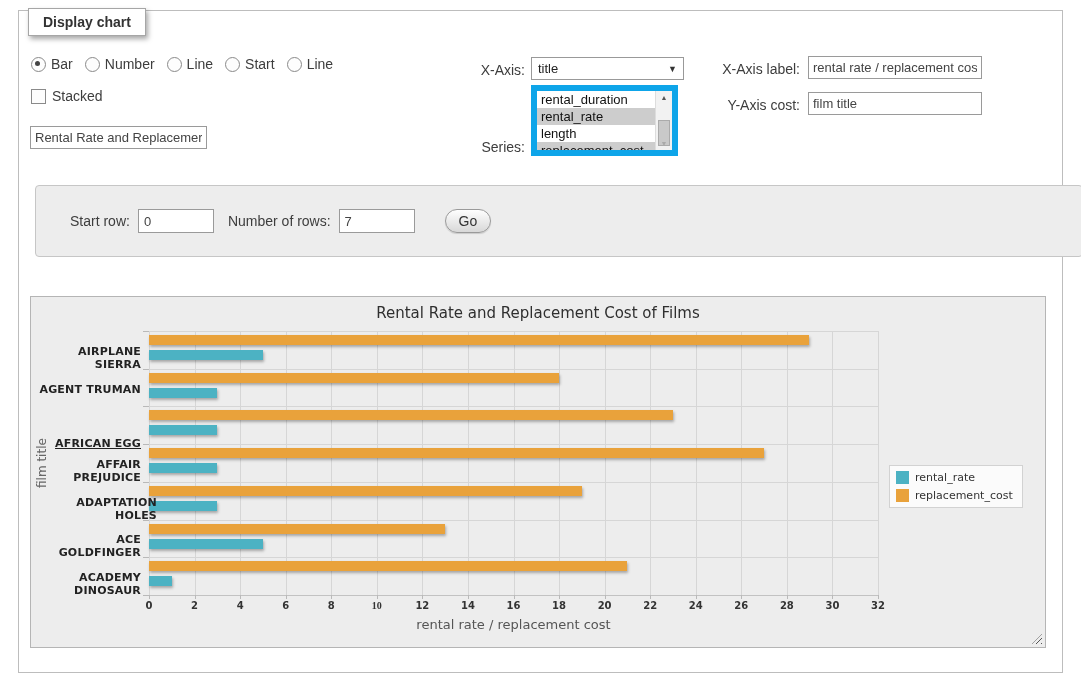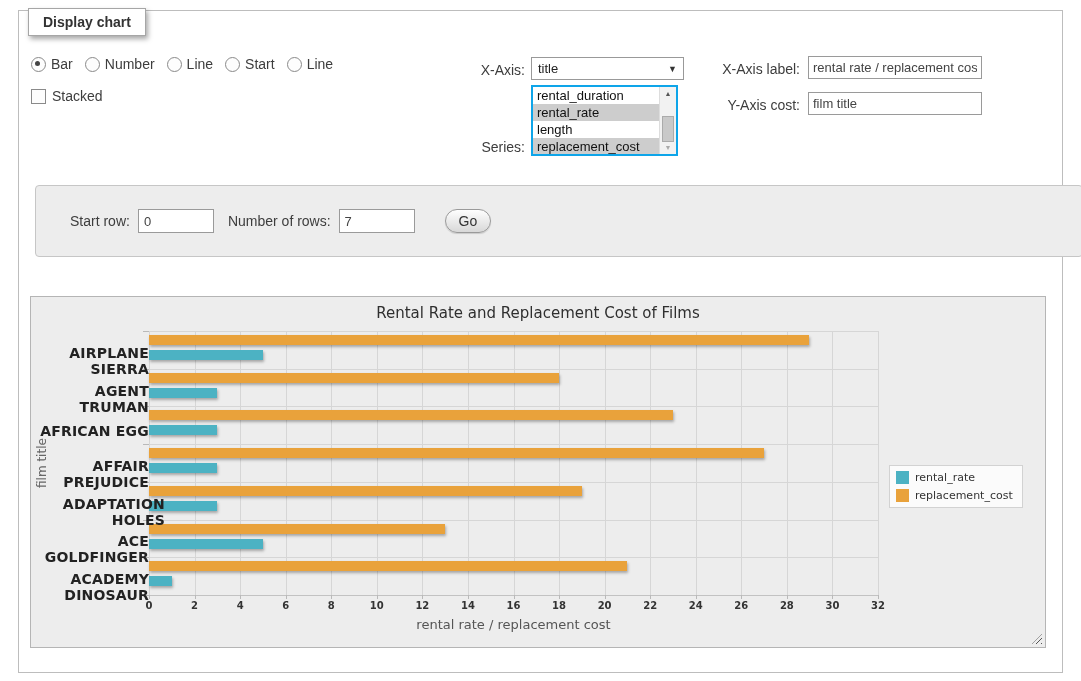--- a/index.html
+++ b/index.html
@@ -34,21 +34,21 @@
   #xal-lab{left:700px;top:61px;width:100px;}
   #yal-lab{left:700px;top:97px;width:100px;}
 
   .select-box{position:absolute;left:531px;top:57px;width:153px;height:23px;
               border:1px solid #999;background:#fff;box-sizing:border-box;
               display:flex;align-items:center;justify-content:space-between;
               padding:0 6px;font-size:13px;color:#222;}
   .select-arrow{font-size:9px;color:#333;}
 
   .multi-select{position:absolute;left:531px;top:85px;width:147px;height:71px;
-                border:2px solid #0ea5e9;background:#fff;box-sizing:border-box;overflow:hidden;}
+                border:6px solid #0ea5e9;background:#fff;box-sizing:border-box;overflow:hidden;}
   .opt{height:17px;line-height:17px;padding-left:4px;padding-right:18px;font-size:13px;
        color:#111;white-space:nowrap;}
   .opt.on{background:#cdcdcd;}
   .msb-scroll{position:absolute;right:0;top:0;width:16px;height:100%;background:#f2f2f2;
               border-left:1px solid #ddd;}
   .sb-btn{position:absolute;left:0;width:100%;height:13px;text-align:center;
           font-size:7px;line-height:13px;color:#555;}
   .sb-btn.dn{bottom:0;color:#aaa;}
   .sb-thumb{position:absolute;left:2px;right:2px;top:29px;height:24px;background:#c9c9c9;
             border:1px solid #ababab;}
@@ -72,22 +72,22 @@
   .chart-panel{position:absolute;left:30px;top:296px;width:1016px;height:352px;
                border:1px solid #b5b5b5;background:#ededed;box-sizing:border-box;
                font-family:"DejaVu Sans",sans-serif;}
   .hc-title{position:absolute;left:0;top:7px;width:100%;text-align:center;
             font-size:15px;color:#2f2f2f;}
   .plot{position:absolute;left:118px;top:34px;width:729px;height:264px;}
   .vline{position:absolute;top:0;bottom:0;width:1px;background:#d6d6d6;}
   .hline{position:absolute;left:0;right:0;height:1px;background:#d6d6d6;}
   .hline.axis{background:#c2c2c2;}
   .bar{position:absolute;left:0;height:10px;box-shadow:1px 2px 3px rgba(0,0,0,.3);}
-  .cat-label{position:absolute;left:0;width:110px;text-align:right;font-size:14px;
-             font-weight:bold;color:#222;letter-spacing:.2px;padding-left:8px;}
+  .cat-label{position:absolute;left:0;width:110px;text-align:right;font-size:11px;
+             font-weight:bold;color:#222;letter-spacing:.2px;}
   .ytick{position:absolute;left:112px;width:6px;height:1px;background:#b9b9b9;}
   .xtick{position:absolute;width:1px;height:4px;background:#b9b9b9;top:298px;}
   .xlab{position:absolute;top:303px;transform:translateX(-50%);font-size:10px;
         font-weight:bold;color:#333;}
   .xaxis-title{position:absolute;left:118px;width:729px;top:320px;text-align:center;
                font-size:13px;color:#555;}
   .yaxis-title{position:absolute;left:4px;top:106px;height:120px;writing-mode:vertical-rl;
                transform:rotate(180deg);display:flex;align-items:center;justify-content:center;
                font-size:12px;color:#666;}
   .legend-box{position:absolute;left:858px;top:168px;background:#fbfbfb;
@@ -127,20 +127,21 @@
       <span class="radio"></span>
       <span>Line</span>
     </span>
   </div>
 
   <div class="check-row">
     <span class="checkbox"></span>
     <span>Stacked</span>
   </div>
 
+  <input id="title-input" class="text-input" value="Rental Rate and Replacemer" style="">
 
   <div class="flabel" id="xaxis-lab">X-Axis:</div>
   <div class="select-box">
     <span>title</span>
     <span class="select-arrow">▼</span>
   </div>
 
   <div class="flabel" id="series-lab">Series:</div>
   <div class="multi-select">
     <div class="opt">rental_duration</div>
@@ -227,21 +228,21 @@
       <div class="xlab" style="left: 118px;">0</div>
       <div class="xtick" style="left: 163.562px;"></div>
       <div class="xlab" style="left: 163.562px;">2</div>
       <div class="xtick" style="left: 209.125px;"></div>
       <div class="xlab" style="left: 209.125px;">4</div>
       <div class="xtick" style="left: 254.688px;"></div>
       <div class="xlab" style="left: 254.688px;">6</div>
       <div class="xtick" style="left: 300.25px;"></div>
       <div class="xlab" style="left: 300.25px;">8</div>
       <div class="xtick" style="left: 345.812px;"></div>
-      <div class="xlab" style="left: 345.812px;">10</div>
+      <div class="xlab" style="left: 345.812px; font-family: Liberation Serif, serif;">10</div>
       <div class="xtick" style="left: 391.375px;"></div>
       <div class="xlab" style="left: 391.375px;">12</div>
       <div class="xtick" style="left: 436.938px;"></div>
       <div class="xlab" style="left: 436.938px;">14</div>
       <div class="xtick" style="left: 482.5px;"></div>
       <div class="xlab" style="left: 482.5px;">16</div>
       <div class="xtick" style="left: 528.062px;"></div>
       <div class="xlab" style="left: 528.062px;">18</div>
       <div class="xtick" style="left: 573.625px;"></div>
       <div class="xlab" style="left: 573.625px;">20</div>
@@ -260,19 +261,19 @@
       <div class="ytick" style="top: 34px;"></div>
       <div class="ytick" style="top: 71.7143px;"></div>
       <div class="ytick" style="top: 109.429px;"></div>
       <div class="ytick" style="top: 147.143px;"></div>
       <div class="ytick" style="top: 184.857px;"></div>
       <div class="ytick" style="top: 222.571px;"></div>
       <div class="ytick" style="top: 260.286px;"></div>
       <div class="ytick" style="top: 298px;"></div>
       <div class="cat-label" style="top: 47.8571px;">AIRPLANE SIERRA</div>
       <div class="cat-label" style="top: 85.5714px;">AGENT TRUMAN</div>
-      <div class="cat-label" style="top: 126px;">AFRICAN EGG</div>
+      <div class="cat-label" style="top: 140px; text-decoration: underline;">AFRICAN EGG</div>
       <div class="cat-label" style="top: 161px;">AFFAIR PREJUDICE</div>
       <div class="cat-label" style="top: 198.714px; margin-left: 16px;">ADAPTATION HOLES</div>
       <div class="cat-label" style="top: 236.429px;">ACE GOLDFINGER</div>
       <div class="cat-label" style="top: 274.143px;">ACADEMY DINOSAUR</div>
     </div>
 </div>
 
 </body></html>

